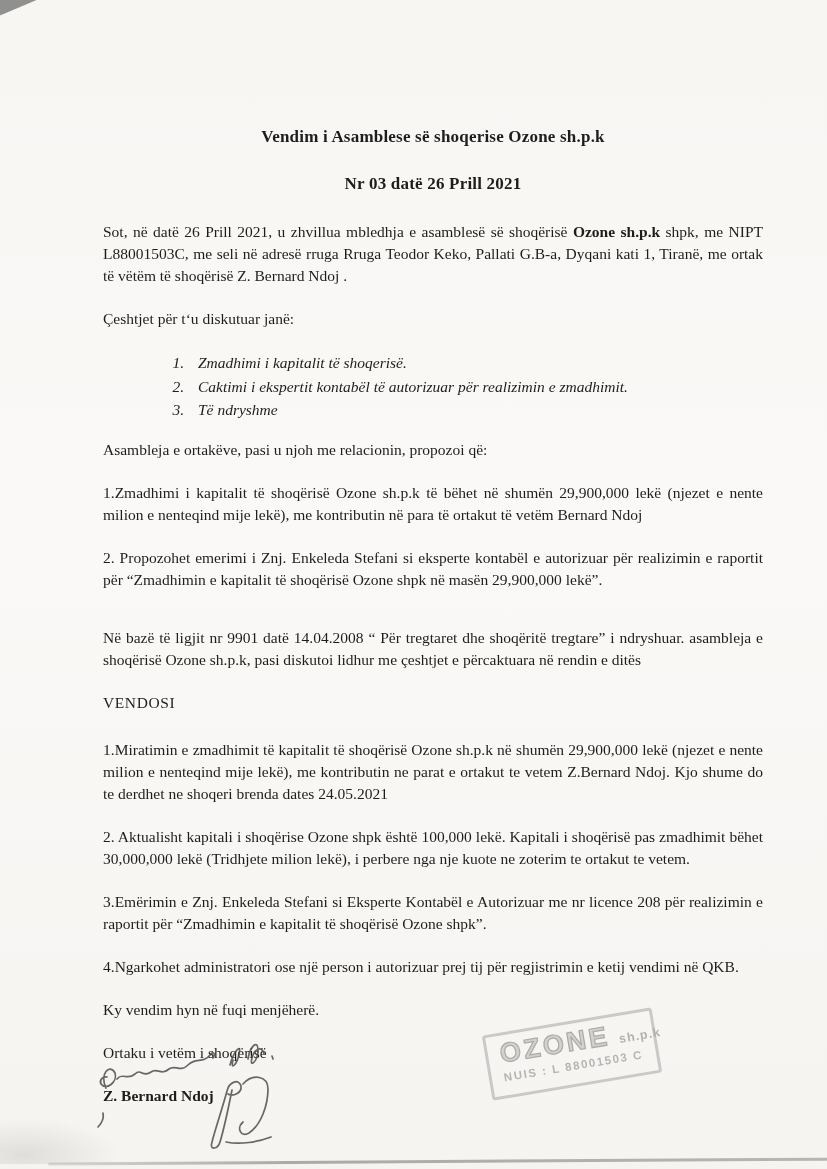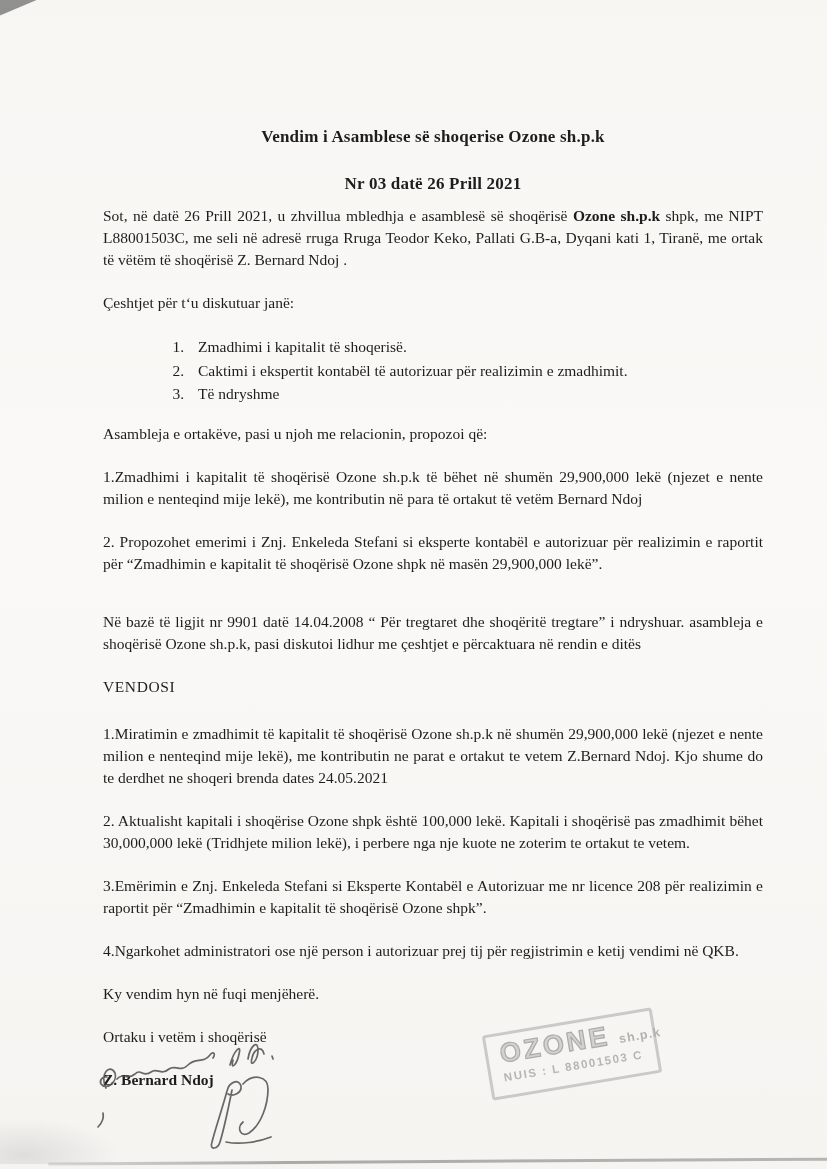--- a/index.html
+++ b/index.html
@@ -45,28 +45,29 @@
     font-size: 15.5px;
     line-height: 1.42;
   }
   .doc-title, .doc-subtitle {
     text-align: center;
     font-weight: bold;
     font-size: 17px;
     letter-spacing: .2px;
   }
   .doc-title   { margin-bottom: 23px; }
-  .doc-subtitle{ margin-bottom: 9px; }
+  .doc-subtitle{ margin-bottom: 25px; }
   p.body { margin-bottom: 21px; text-align: justify; }
   p.nojust { text-align: left; }
   .agenda-heading { margin-bottom: 13px; }
   ol.agenda {
     margin: 8px 0 17px 0;
     padding-left: 85px;
     line-height: 1.52;
+    font-style: italic;
   }
   ol.agenda li { padding-left: 10px; }
   .legal { margin-bottom: 31px; margin-top: 36px; }
   .vendosi {
     letter-spacing: .6px;
     margin-bottom: 25px;
   }
   .effective { margin-bottom: 29px; }
   .role { margin-bottom: 25px; }
   .signatory-name { font-weight: bold; }

